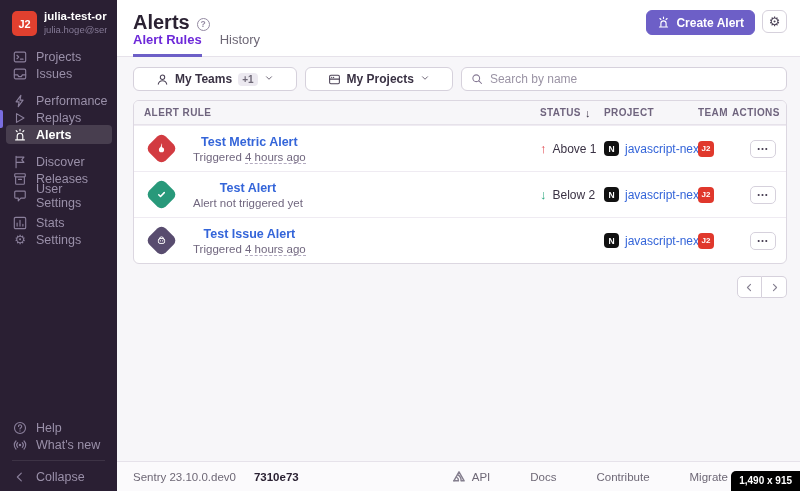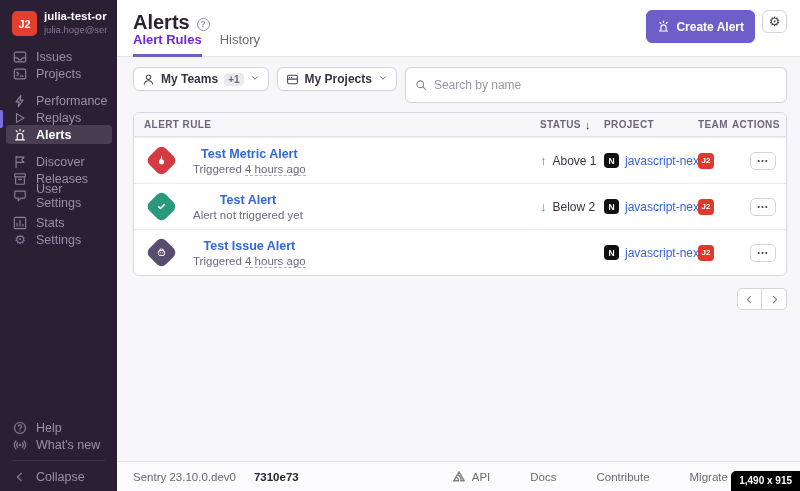--- a/index.html
+++ b/index.html
@@ -26,34 +26,34 @@
   .side-divider { height:1px; background:rgba(255,255,255,0.09); margin:7px 12px; }
   .gear-glyph { font-size:13px; line-height:1; }
 
   
   .main { flex:1; display:flex; flex-direction:column; height:491px; position:relative; }
   .topbar { background:#fff; border-bottom:1px solid #e6e2ea; height:57px; position:relative; flex:none; }
   .page-title-row { display:flex; align-items:center; gap:7px; padding:11px 0 0 16px; }
   .page-title { font-size:20px; font-weight:bold; color:#2b2233; }
   .help-circle { width:13px; height:13px; border:1.4px solid #948aa2; border-radius:50%; color:#948aa2; font-size:8.5px; font-weight:bold; display:flex; align-items:center; justify-content:center; margin-top:3px; cursor:pointer; }
   .top-actions { position:absolute; top:10px; right:13px; display:flex; gap:7px; }
-  .btn-primary { background:#6d5fc7; color:#fff; border:1px solid #6d5fc7; border-radius:6px; height:33px; padding:0 10px; font-size:12px; font-weight:bold; display:flex; align-items:center; gap:6px; cursor:pointer; font-family:inherit; }
+  .btn-primary { background:#6d5fc7; color:#fff; border:1px solid #6d5fc7; border-radius:6px; height:25px; padding:0 10px; font-size:12px; font-weight:bold; display:flex; align-items:center; gap:6px; cursor:pointer; font-family:inherit; }
   .btn-primary svg { width:13px; height:13px; stroke:#fff; fill:none; stroke-width:1.4; stroke-linecap:round; }
   .btn-icon { background:#fff; border:1px solid #d6d1dc; border-radius:6px; width:25px; height:23px; display:flex; align-items:center; justify-content:center; color:#4d4458; cursor:pointer; font-size:13px; }
   .tabs { position:absolute; left:16px; bottom:-1px; display:flex; gap:18px; }
   .tab { font-size:13px; color:#6e6876; padding-bottom:7px; border-bottom:3px solid transparent; cursor:pointer; }
   .tab.active { color:#6d28d9; font-weight:bold; border-bottom-color:#6d5fc7; }
 
   .content { flex:1; background:#f7f6f9; padding:10px 13px 0 16px; }
   .filter-row { display:flex; gap:8px; }
-  .dd-btn { background:#fff; border:1px solid #d6d1dc; border-radius:6px; height:24px; display:flex; align-items:center; gap:6px; padding:0 8px; font-size:12px; font-weight:bold; color:#3a3244; cursor:pointer; font-family:inherit; }
+  .dd-btn { background:#fff; border:1px solid #d6d1dc; border-radius:6px; height:24px; display:flex; align-items:center; gap:6px; padding:0 22px; font-size:12px; font-weight:bold; color:#3a3244; cursor:pointer; font-family:inherit; }
   .dd-btn svg { width:13px; height:13px; stroke:#4d4458; fill:none; stroke-width:1.3; stroke-linecap:round; stroke-linejoin:round; }
   .dd-btn .chev svg { width:10px; height:10px; }
   .mini-badge { background:#ece9f0; border-radius:4px; font-size:10px; font-weight:bold; color:#6e6876; padding:1px 4px; }
-  .search-box { flex:1; background:#fff; border:1px solid #d6d1dc; border-radius:6px; height:36px; display:flex; align-items:center; gap:7px; padding:0 9px; }
+  .search-box { flex:1; background:#fff; border:1px solid #d6d1dc; border-radius:6px; height:24px; display:flex; align-items:center; gap:7px; padding:0 9px; }
   .search-box svg { width:12px; height:12px; stroke:#857994; fill:none; stroke-width:1.4; stroke-linecap:round; }
   .search-box input { border:none; outline:none; flex:1; font-size:12px; font-family:inherit; color:#3a3244; background:transparent; }
   .search-box input::placeholder { color:#9b94a5; }
 
   
   .panel { margin-top:9px; background:#fff; border:1px solid #dcd7e1; border-radius:6px; overflow:hidden; }
   .tgrid { display:grid; grid-template-columns:1fr 64px 94px 34px 44px; align-items:center; }
   .thead { background:#f7f6f9; border-bottom:1px solid #e6e2ea; height:24px; padding:0 10px; }
   .th { font-size:10px; font-weight:bold; letter-spacing:0.4px; text-transform:uppercase; color:#6f647e; display:flex; align-items:center; gap:4px; }
   .sort-arrow { font-size:11px; color:#3a3244; }
@@ -109,33 +109,33 @@
       <div class="org-email">julia.hoge@sentry.io</div>
     </div>
   </div>
 
   <nav>
     <div class="nav-group">
       <div class="nav-item">
         <span class="nicon">
             <svg viewBox="0 0 16 16">
               <rect x="1.5" y="2.5" width="13" height="11" rx="1.5"></rect>
+              <path d="M4.5 6l2 2-2 2M8.5 10.5h3"></path>
+            </svg>
+          </span>
+        <span>Projects</span>
+      </div>
+      <div class="nav-item">
+        <span class="nicon">
+            <svg viewBox="0 0 16 16">
+              <rect x="1.5" y="2.5" width="13" height="11" rx="1.5"></rect>
               <path d="M1.5 9h3.8l1.2 2h3l1.2-2h3.8"></path>
             </svg>
           </span>
         <span>Issues</span>
-      </div>
-      <div class="nav-item">
-        <span class="nicon">
-            <svg viewBox="0 0 16 16">
-              <rect x="1.5" y="2.5" width="13" height="11" rx="1.5"></rect>
-              <path d="M4.5 6l2 2-2 2M8.5 10.5h3"></path>
-            </svg>
-          </span>
-        <span>Projects</span>
       </div>
     </div>
 
     <div class="nav-group">
       <div class="nav-item">
         <span class="nicon">
             <svg viewBox="0 0 16 16">
               <path d="M9 1.5L3.5 9H7l-1 5.5L11.5 7H8l1-5.5z"></path>
             </svg>
           </span>

